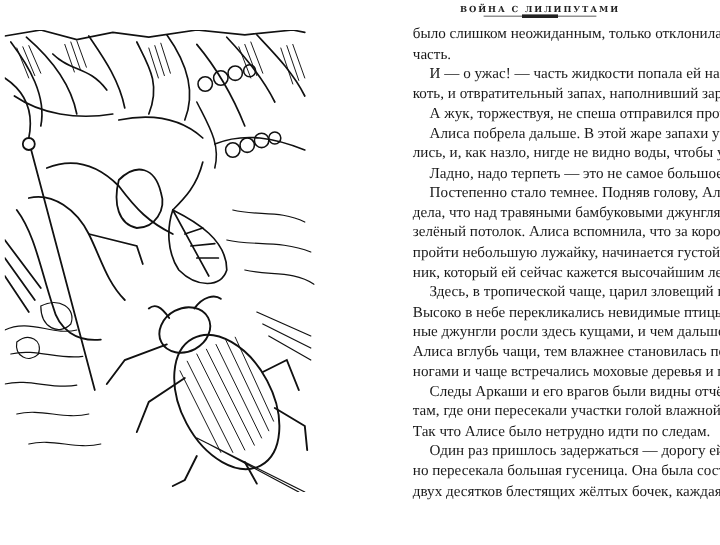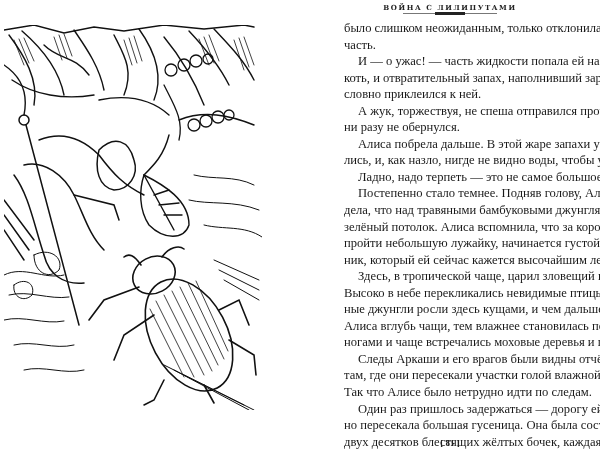--- a/index.html
+++ b/index.html
@@ -114,23 +114,21 @@
   <div class="right-page">
     <div class="running-head">ВОЙНА С ЛИЛИПУТАМИ</div>
     <div class="head-rule"></div>
     <div class="head-rule-mid"></div>
 
     <div class="body-text">
       <div class="line">было слишком неожиданным, только отклонилась в сто-</div>
       <div class="line last">часть.</div>
       <div class="line indent">И — о ужас! — часть жидкости попала ей на плечо и ло-</div>
       <div class="line">коть, и отвратительный запах, наполнивший заросли,</div>
-      <div class="line last">словно приклеился к ней.</div>
       <div class="line indent">А жук, торжествуя, не спеша отправился прочь. Даже</div>
-      <div class="line last">ни разу не обернулся.</div>
       <div class="line indent">Алиса побрела дальше. В этой жаре запахи усилива-</div>
       <div class="line last">лись, и, как назло, нигде не видно воды, чтобы умыться.</div>
       <div class="line indent last">Ладно, надо терпеть — это не самое большое горе.</div>
       <div class="line indent">Постепенно стало темнее. Подняв голову, Алиса уви-</div>
       <div class="line">дела, что над травяными бамбуковыми джунглями навис</div>
       <div class="line">зелёный потолок. Алиса вспомнила, что за коробкой, если</div>
       <div class="line">пройти небольшую лужайку, начинается густой кустар-</div>
       <div class="line last">ник, который ей сейчас кажется высочайшим лесом.</div>
       <div class="line indent">Здесь, в тропической чаще, царил зловещий полумрак.</div>
       <div class="line">Высоко в небе перекликались невидимые птицы, травя-</div>
@@ -139,15 +137,14 @@
       <div class="line">ногами и чаще встречались моховые деревья и гигантские</div>
       <div class="line indent">Следы Аркаши и его врагов были видны отчётливо</div>
       <div class="line">там, где они пересекали участки голой влажной земли.</div>
       <div class="line last">Так что Алисе было нетрудно идти по следам.</div>
       <div class="line indent">Один раз пришлось задержаться — дорогу ей неспеш-</div>
       <div class="line">но пересекала большая гусеница. Она была составлена из</div>
       <div class="line">двух десятков блестящих жёлтых бочек, каждая из кото-</div>
 
     </div>
 
-    <div class="folio">[ 81 ]</div>
   </div>
 </div>
 
 </body></html>

